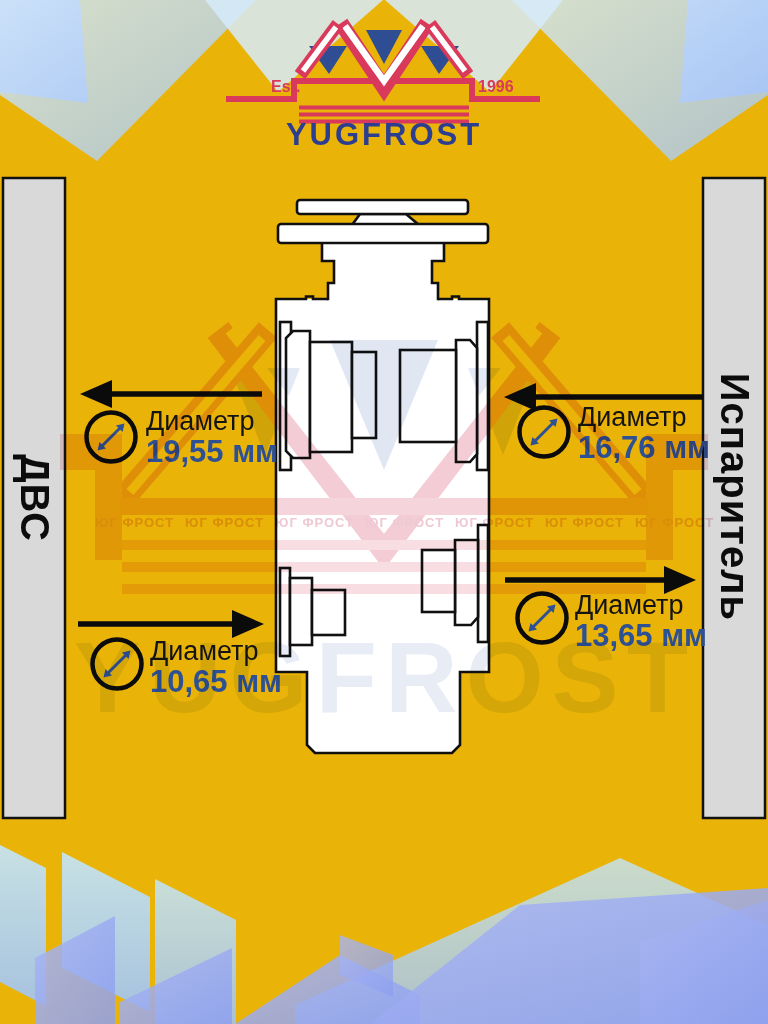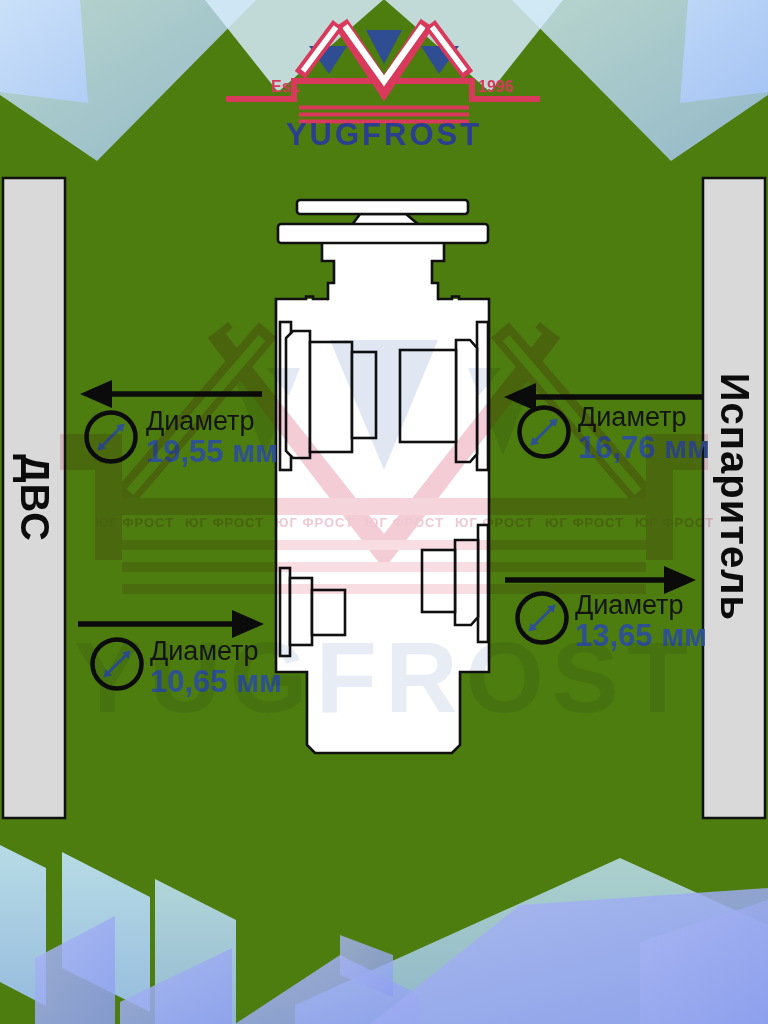--- a/index.html
+++ b/index.html
@@ -1,17 +1,17 @@
 <!DOCTYPE html>
 <html><head>
 <meta charset="utf-8">
 <style>
   html,body{margin:0;padding:0;background:#ffffff;}
   .stage{position:relative;width:768px;height:1024px;overflow:hidden;
-         font-family:"Liberation Sans",sans-serif;background:#4d7c0f;}
+         font-family:"Liberation Sans",sans-serif;background:#eab308;}
   svg{display:block;}
   text{font-family:"Liberation Sans",sans-serif;}
   .dim-label{font-size:27px;fill:#141414;}
   .dim-value{font-size:31px;font-weight:700;fill:#2d5193;}
   .bar-label{font-size:40px;font-weight:700;fill:#0c0c0c;letter-spacing:1px;}
   .brand-name{font-size:31px;font-weight:700;fill:#2c3e8f;letter-spacing:3px;}
   .est{font-size:16px;font-weight:700;fill:#d9395b;}
   .wm-big{font-size:100px;font-weight:700;fill:#e7ecf5;letter-spacing:6px;}
   .wm-row{font-size:13px;font-weight:700;fill:#eec9d3;letter-spacing:1px;}
 </style>

